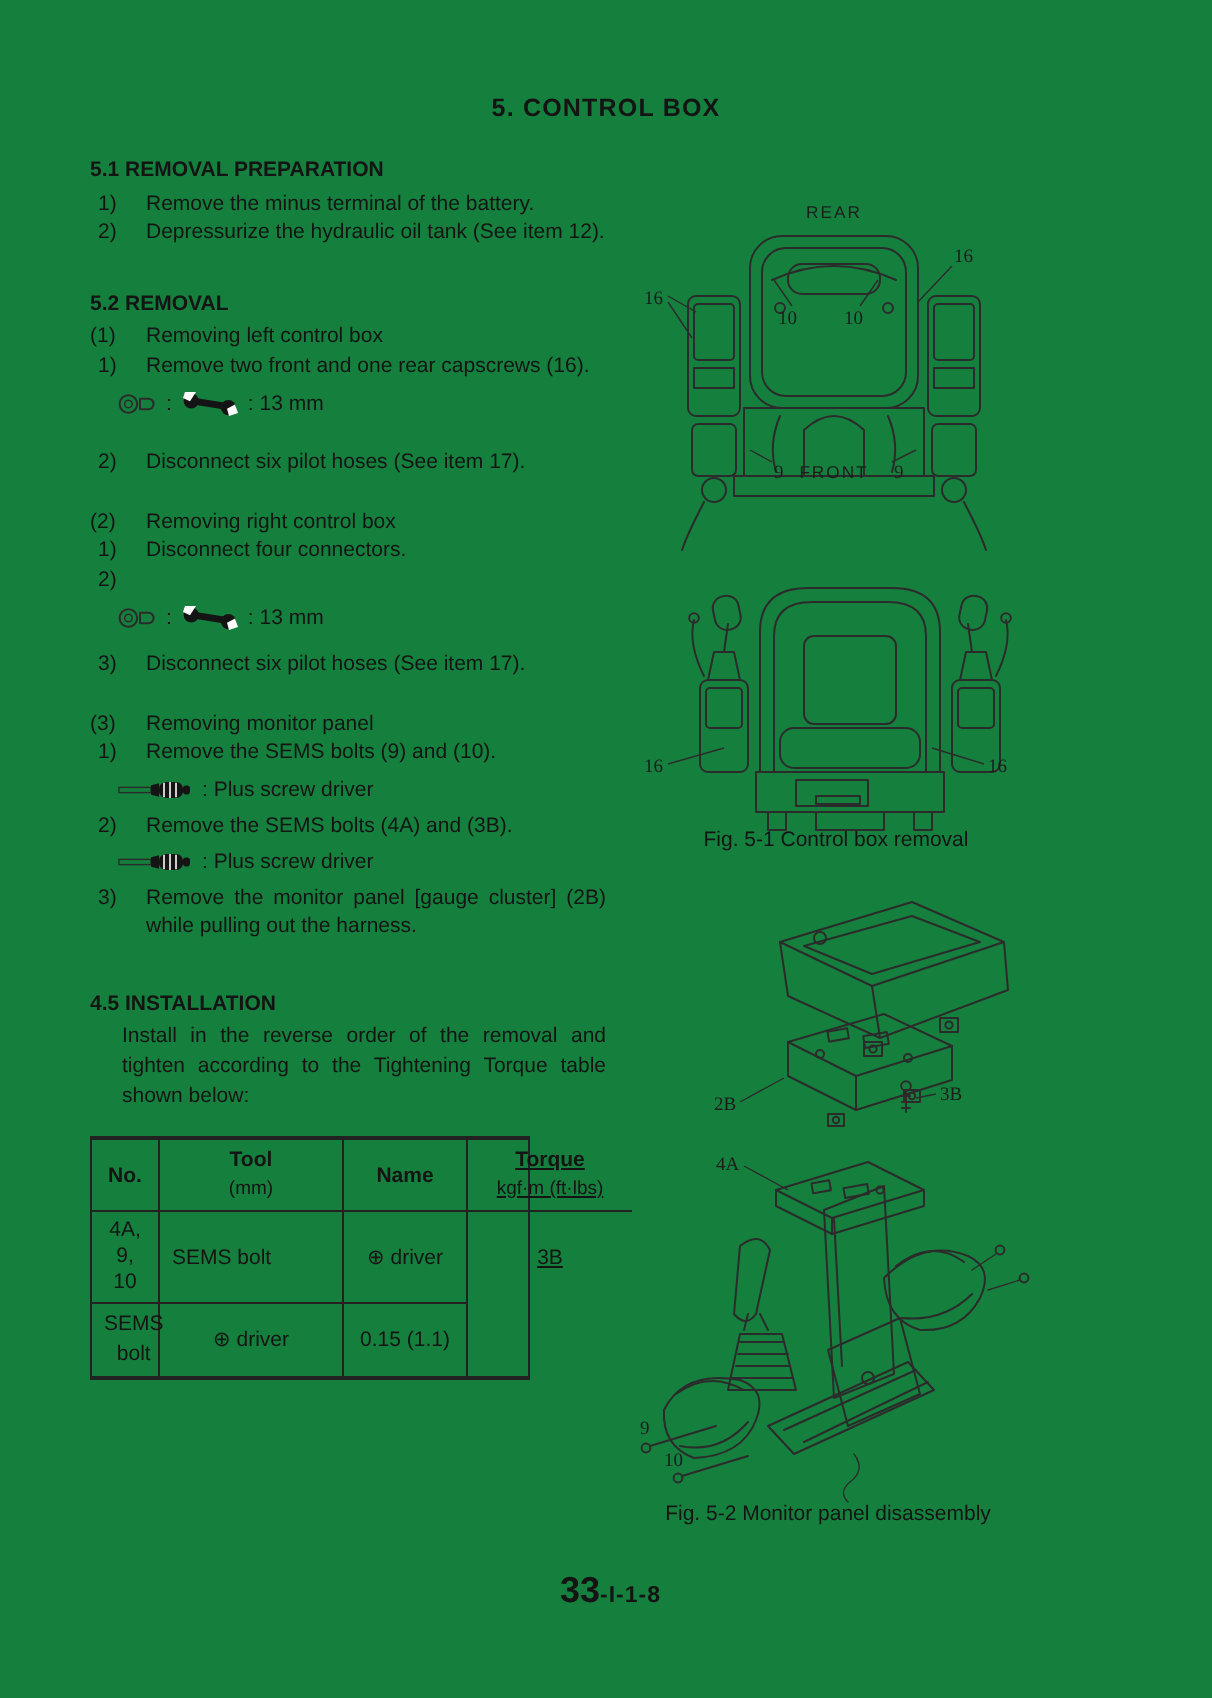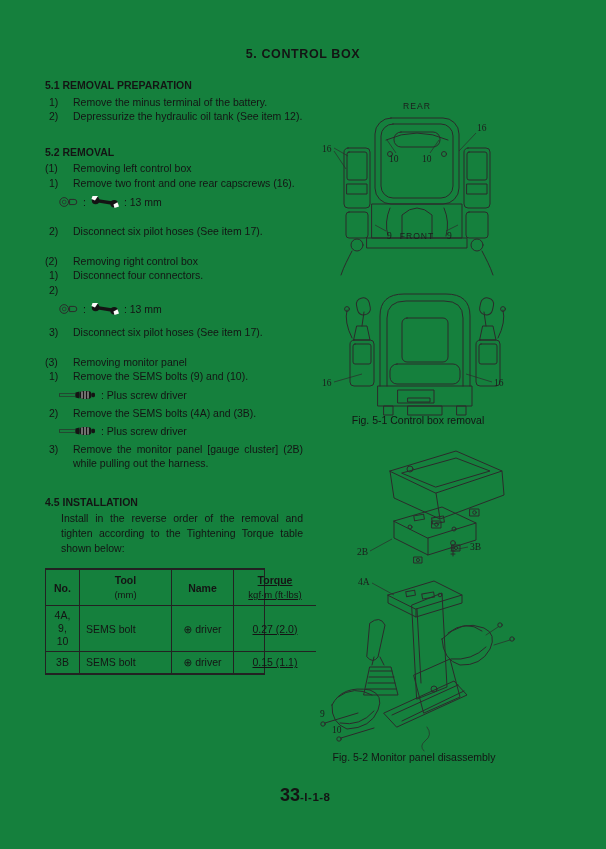--- a/index.html
+++ b/index.html
@@ -185,21 +185,20 @@
       </div>
 
       <div class="tc pre">4A,
 9,
 10</div>
       <div class="tc" style="justify-content:center;align-items:flex-start;padding-left:6px;">SEMS bolt</div>
       <div class="tc tool-cell">
         <span>⊕</span>
         <span>driver</span>
       </div>
-      <div class="tc">0.27 (2.0)</div>
 
       <div class="tc last">3B</div>
       <div class="tc last" style="justify-content:center;align-items:flex-start;padding-left:6px;">SEMS bolt</div>
       <div class="tc last tool-cell">
         <span>⊕</span>
         <span>driver</span>
       </div>
       <div class="tc last">0.15 (1.1)</div>
     </div>
   </div>

